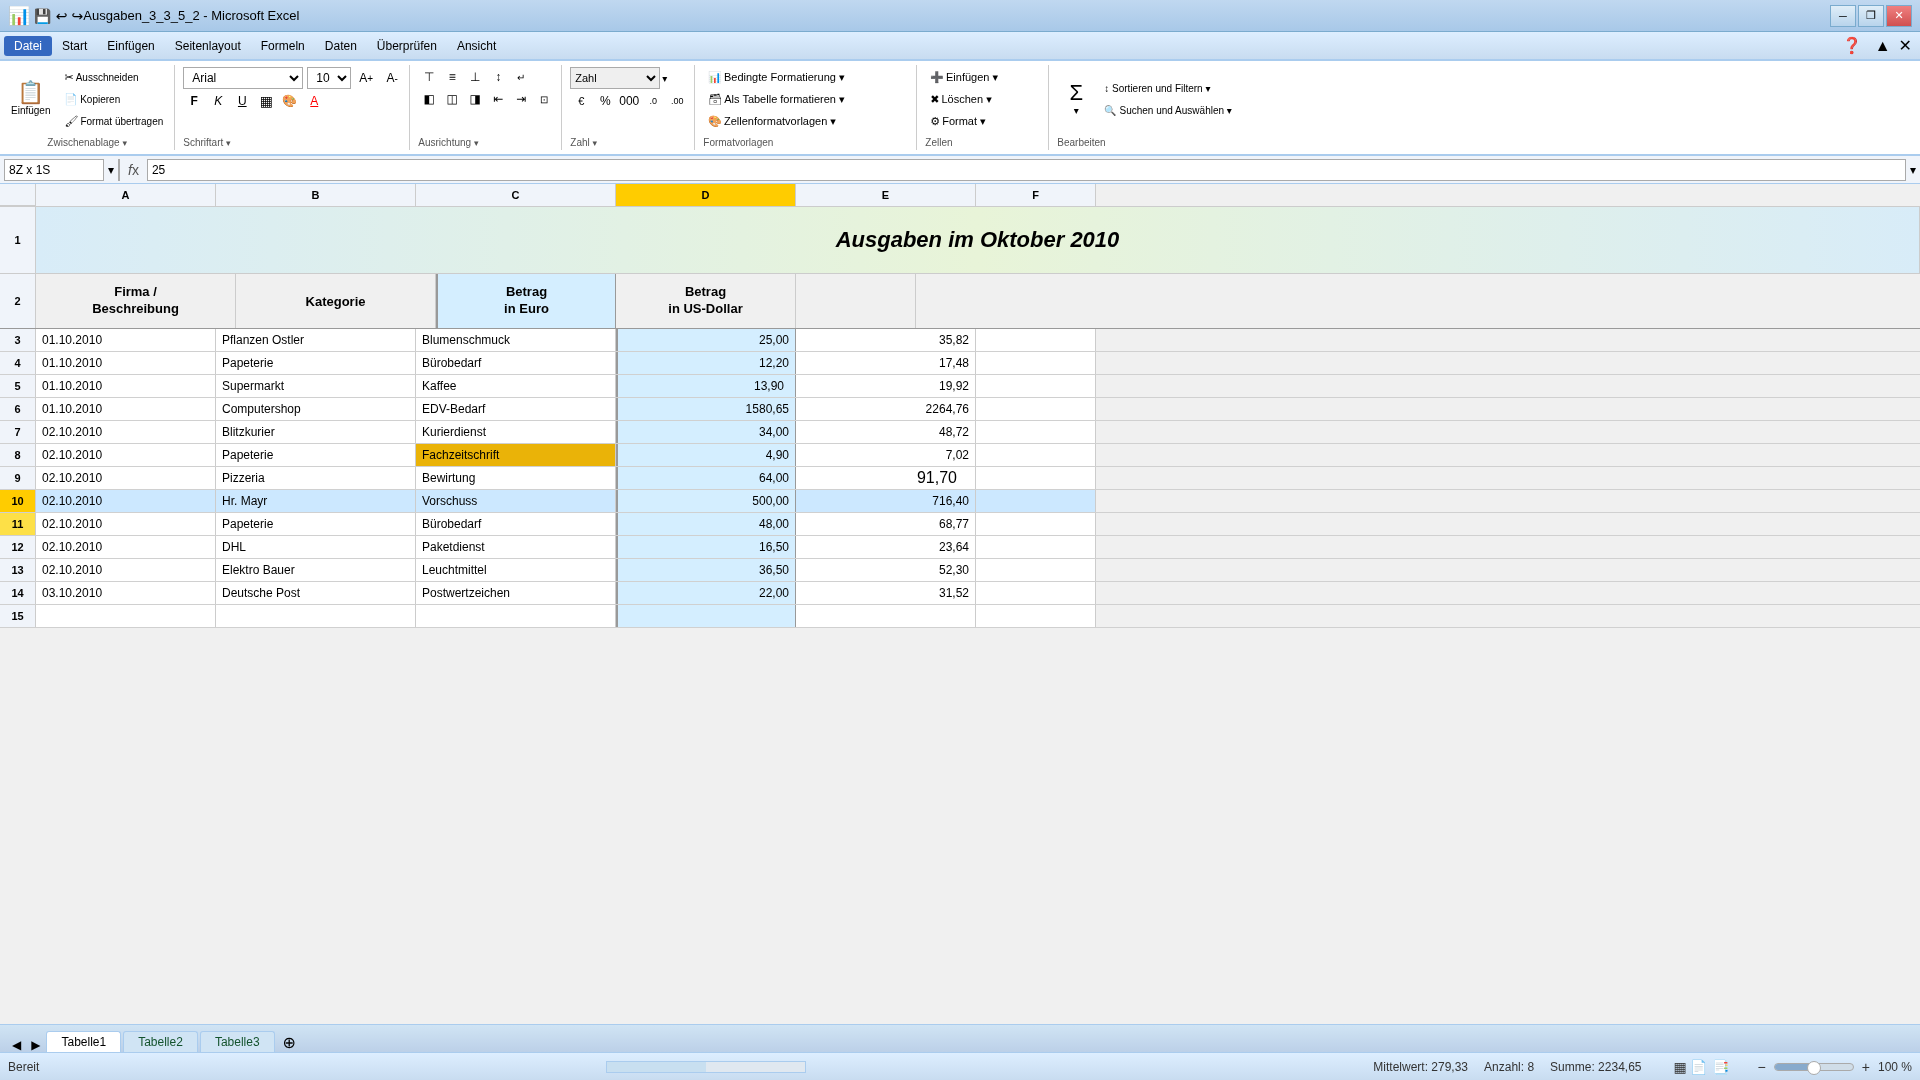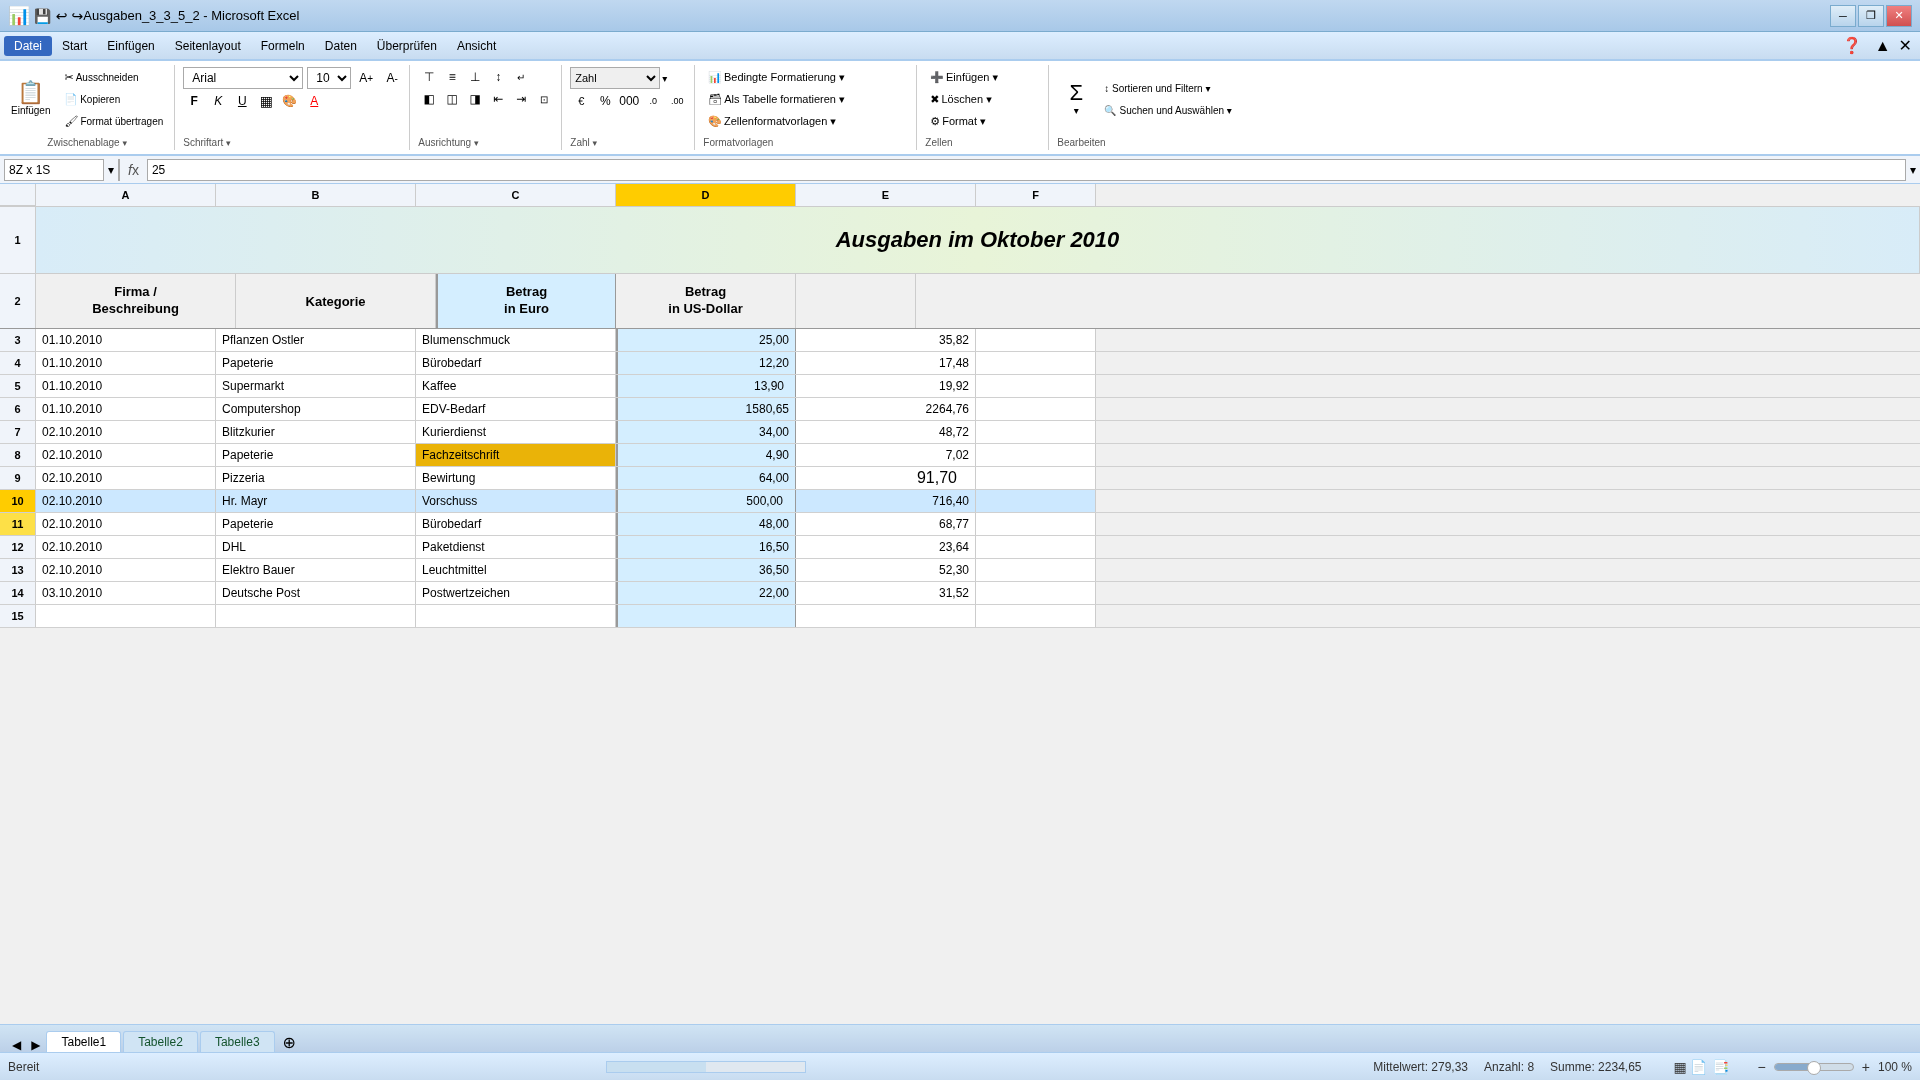--- a/index.html
+++ b/index.html
@@ -489,21 +489,21 @@
       <div style="width:200px; min-width:200px; height:22px; background:white; border-right:1px solid #ccc; padding:0 6px; display:flex; align-items:center; font-size:12px;">Bewirtung</div>
       <div style="width:180px; min-width:180px; height:22px; background:#d4eeff; border-right:1px solid #999; border-left:2px solid #999; padding:0 6px; display:flex; align-items:center; justify-content:flex-end; font-size:12px;">64,00</div>
       <div style="width:180px; min-width:180px; height:22px; background:white; border-right:1px solid #ccc; padding:0 18px; display:flex; align-items:center; justify-content:flex-end; font-size:16px;">91,70</div>
       <div style="width:120px; min-width:120px; height:22px; background:white; border-right:1px solid #ccc;"></div>
     </div>
           <div style="display: flex; border-bottom: 1px solid rgb(208, 208, 208);">
       <div style="width:36px; min-width:36px; height:22px; background:#ffcc00; border-right:1px solid #ccc; display:flex; align-items:center; justify-content:center; font-size:11px; font-weight:bold;">10</div>
       <div style="width:180px; min-width:180px; height:22px; background:#cce8ff; border-right:1px solid #ccc; padding:0 6px; display:flex; align-items:center; font-size:12px;">02.10.2010</div>
       <div style="width:200px; min-width:200px; height:22px; background:#cce8ff; border-right:1px solid #ccc; padding:0 6px; display:flex; align-items:center; font-size:12px;">Hr. Mayr</div>
       <div style="width:200px; min-width:200px; height:22px; background:#cce8ff; border-right:1px solid #ccc; padding:0 6px; display:flex; align-items:center; font-size:12px;">Vorschuss</div>
-      <div style="width:180px; min-width:180px; height:22px; background:#d4eeff; border-right:1px solid #999; border-left:2px solid #999; padding:0 12px; display:flex; align-items:center; justify-content:flex-end; font-size:12px;">500,00</div>
+      <div style="width:180px; min-width:180px; height:22px; background:#d4eeff; border-right:1px solid #999; border-left:2px solid #999; padding:0 6px; display:flex; align-items:center; justify-content:flex-end; font-size:12px;">500,00</div>
       <div style="width:180px; min-width:180px; height:22px; background:#cce8ff; border-right:1px solid #ccc; padding:0 6px; display:flex; align-items:center; justify-content:flex-end; font-size:12px;">716,40</div>
       <div style="width:120px; min-width:120px; height:22px; background:#cce8ff; border-right:1px solid #ccc;"></div>
     </div>
           <div style="display: flex; border-bottom: 1px solid rgb(208, 208, 208);">
       <div style="width:36px; min-width:36px; height:22px; background:#fde047; border-right:1px solid #ccc; display:flex; align-items:center; justify-content:center; font-size:11px; font-weight:bold;">11</div>
       <div style="width:180px; min-width:180px; height:22px; background:white; border-right:1px solid #ccc; padding:0 6px; display:flex; align-items:center; font-size:12px;">02.10.2010</div>
       <div style="width:200px; min-width:200px; height:22px; background:white; border-right:1px solid #ccc; padding:0 6px; display:flex; align-items:center; font-size:12px;">Papeterie</div>
       <div style="width:200px; min-width:200px; height:22px; background:white; border-right:1px solid #ccc; padding:0 6px; display:flex; align-items:center; font-size:12px;">Bürobedarf</div>
       <div style="width:180px; min-width:180px; height:22px; background:#d4eeff; border-right:1px solid #999; border-left:2px solid #999; padding:0 6px; display:flex; align-items:center; justify-content:flex-end; font-size:12px;">48,00</div>
       <div style="width:180px; min-width:180px; height:22px; background:white; border-right:1px solid #ccc; padding:0 6px; display:flex; align-items:center; justify-content:flex-end; font-size:12px;">68,77</div>

